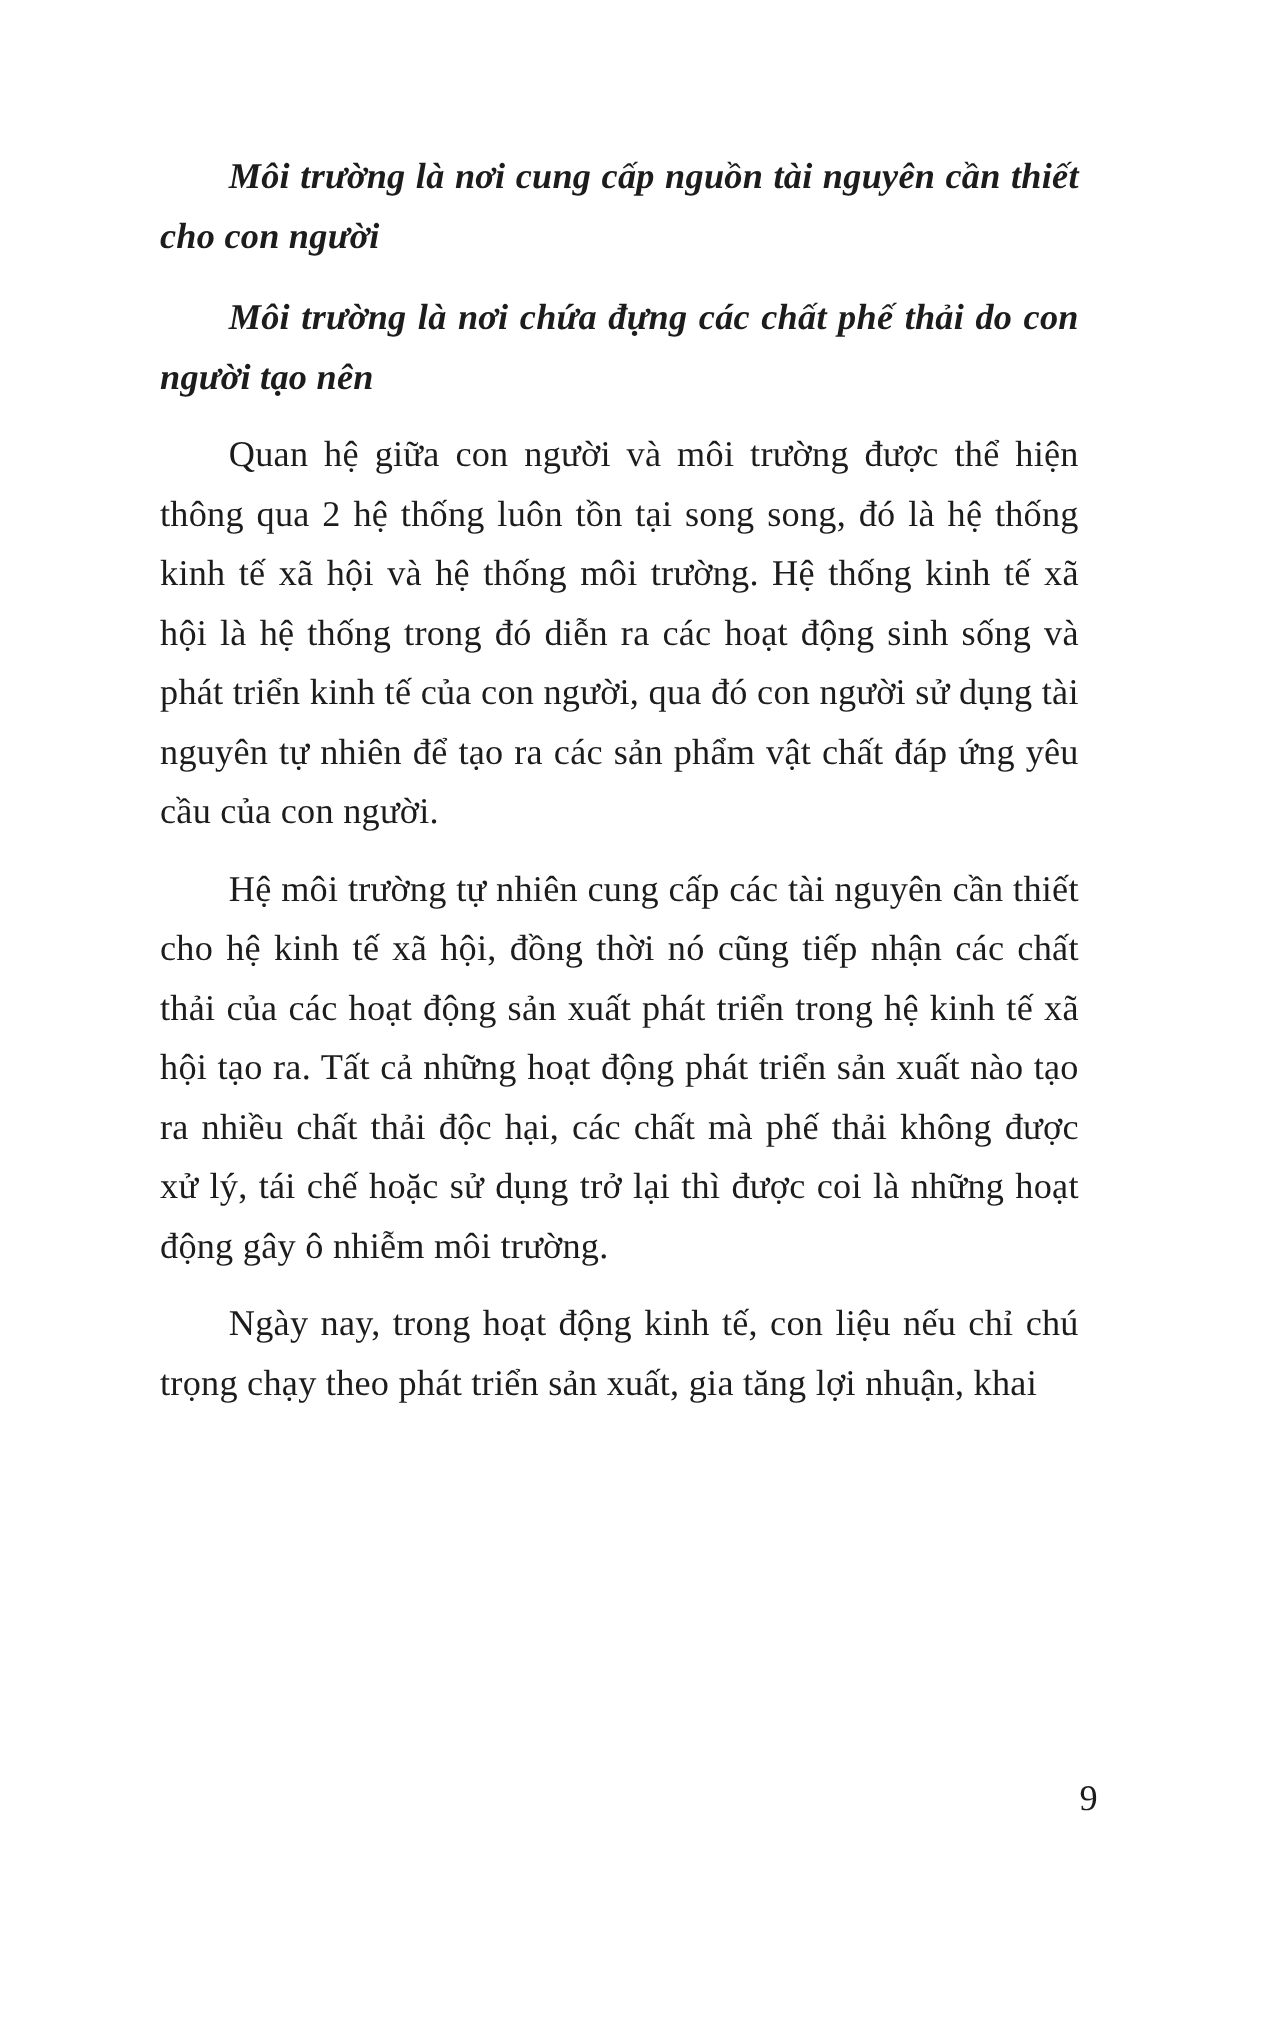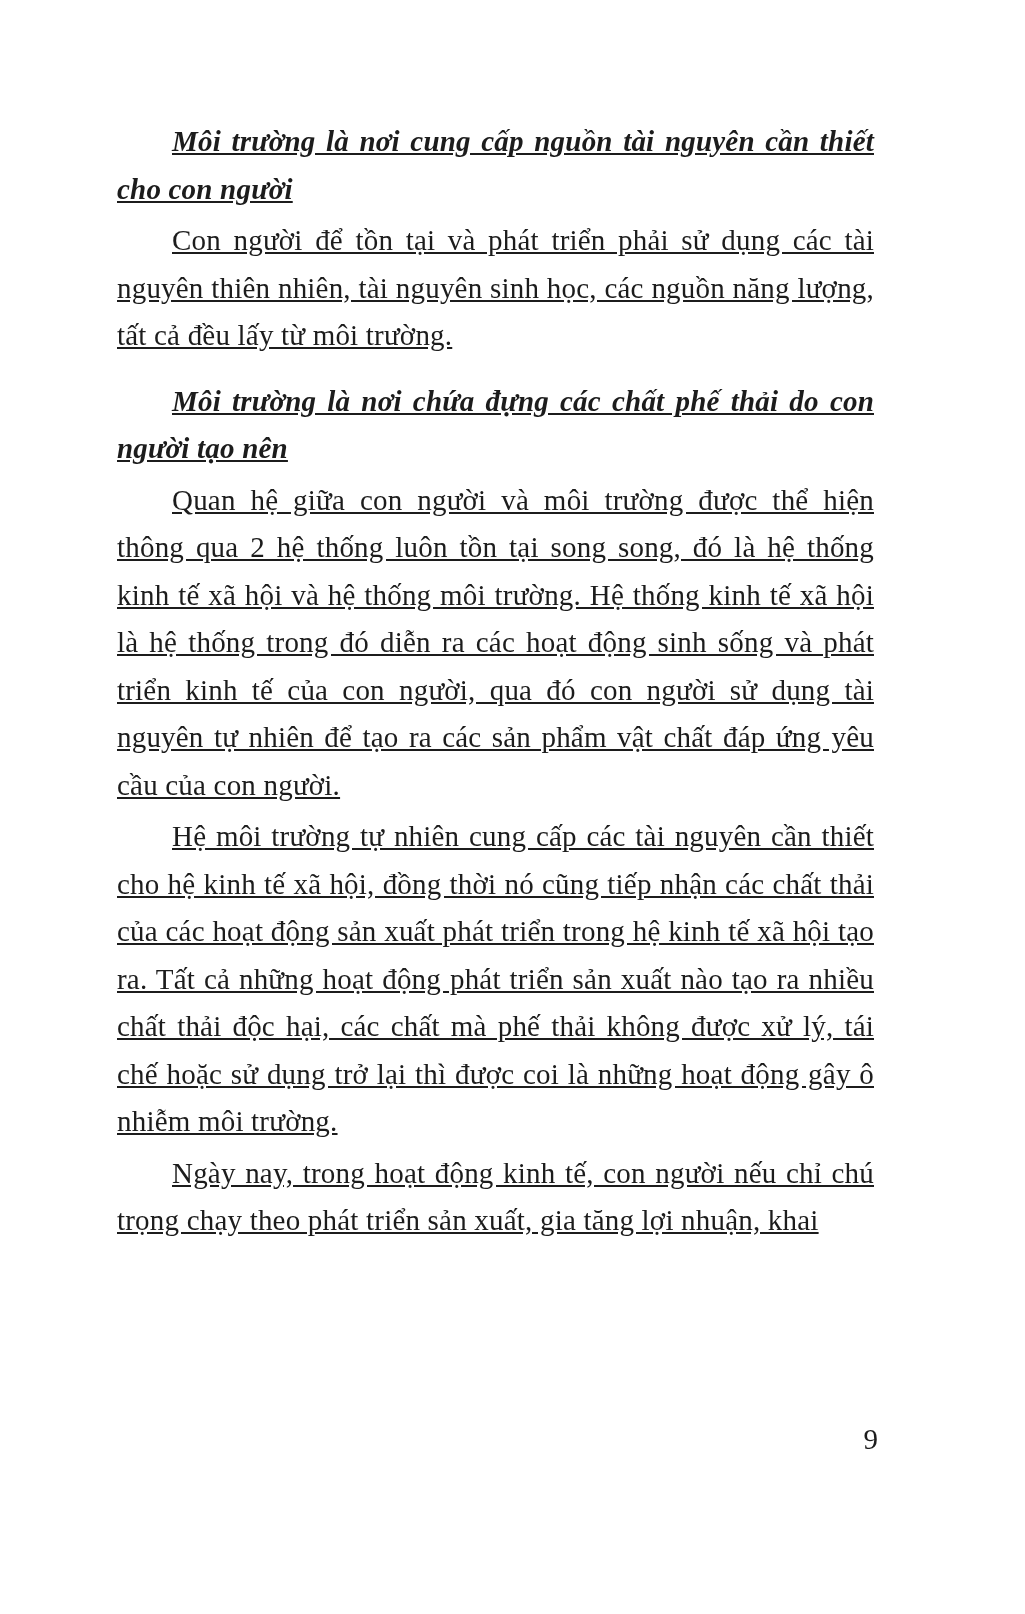--- a/index.html
+++ b/index.html
@@ -16,28 +16,27 @@
   .page {
     position: relative;
     width: 1025px;
     height: 1614px;
     box-sizing: border-box;
     padding: 118px 147px 0 113px;
     overflow: hidden;
   }
   .page-content p,
   .page-content h2 {
-    margin: 4px;
+    margin: 15px;
     font-size: 29px;
     line-height: 47.5px;
     text-align: justify;
     text-indent: 55px;
     font-weight: normal;
     letter-spacing: 0.2px;
-    text-decoration: underline;
   }
   .page-content h2 {
     font-weight: bold;
     font-style: italic;
     margin-top: 18px;
   }
   .page-content h2:first-child {
     margin-top: 0;
   }
   .page-number {
@@ -47,20 +46,19 @@
     font-size: 29px;
     line-height: 47.5px;
   }
 </style>
 </head>
 <body>
 
 <div class="page">
   <div class="page-content">
       <h2>Môi trường là nơi cung cấp nguồn tài nguyên cần thiết cho con người</h2>
-      <p>Con người để tồn tại và phát triển phải sử dụng các tài nguyên thiên nhiên, tài nguyên sinh học, các nguồn năng lượng, tất cả đều lấy từ môi trường.</p>
       <h2>Môi trường là nơi chứa đựng các chất phế thải do con người tạo nên</h2>
       <p>Quan hệ giữa con người và môi trường được thể hiện thông qua 2 hệ thống luôn tồn tại song song, đó là hệ thống kinh tế xã hội và hệ thống môi trường. Hệ thống kinh tế xã hội là hệ thống trong đó diễn ra các hoạt động sinh sống và phát triển kinh tế của con người, qua đó con người sử dụng tài nguyên tự nhiên để tạo ra các sản phẩm vật chất đáp ứng yêu cầu của con người.</p>
       <p>Hệ môi trường tự nhiên cung cấp các tài nguyên cần thiết cho hệ kinh tế xã hội, đồng thời nó cũng tiếp nhận các chất thải của các hoạt động sản xuất phát triển trong hệ kinh tế xã hội tạo ra. Tất cả những hoạt động phát triển sản xuất nào tạo ra nhiều chất thải độc hại, các chất mà phế thải không được xử lý, tái chế hoặc sử dụng trở lại thì được coi là những hoạt động gây ô nhiễm môi trường.</p>
-      <p>Ngày nay, trong hoạt động kinh tế, con người nếu chỉ chú trọng chạy theo phát triển sản xuất, gia tăng lợi nhuận, khai</p>
+      <p>Ngày nay, trong hoạt động kinh tế, con liệu nếu chỉ chú trọng chạy theo phát triển sản xuất, gia tăng lợi nhuận, khai</p>
     </div>
   <div class="page-number">9</div>
 </div>
 
 </body></html>

